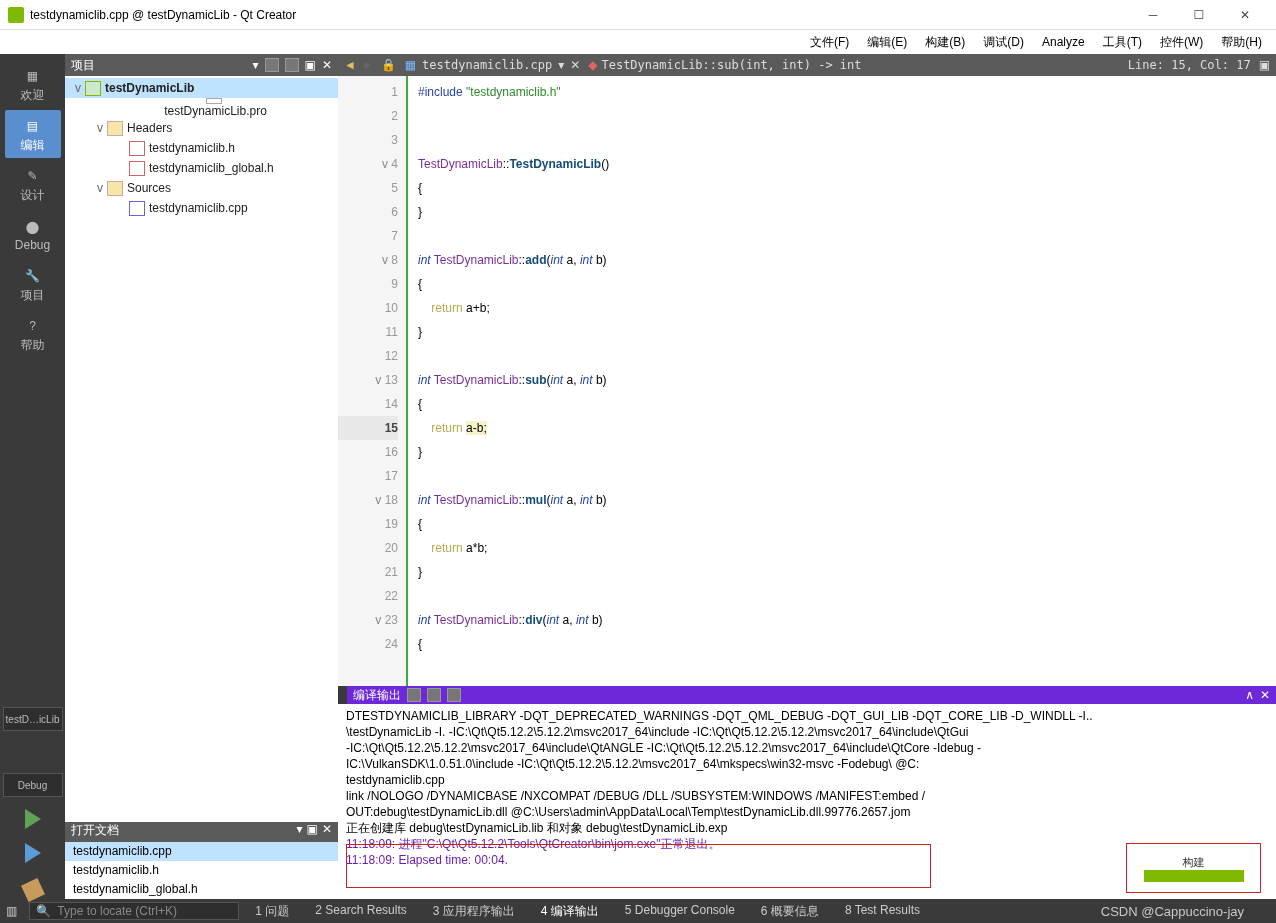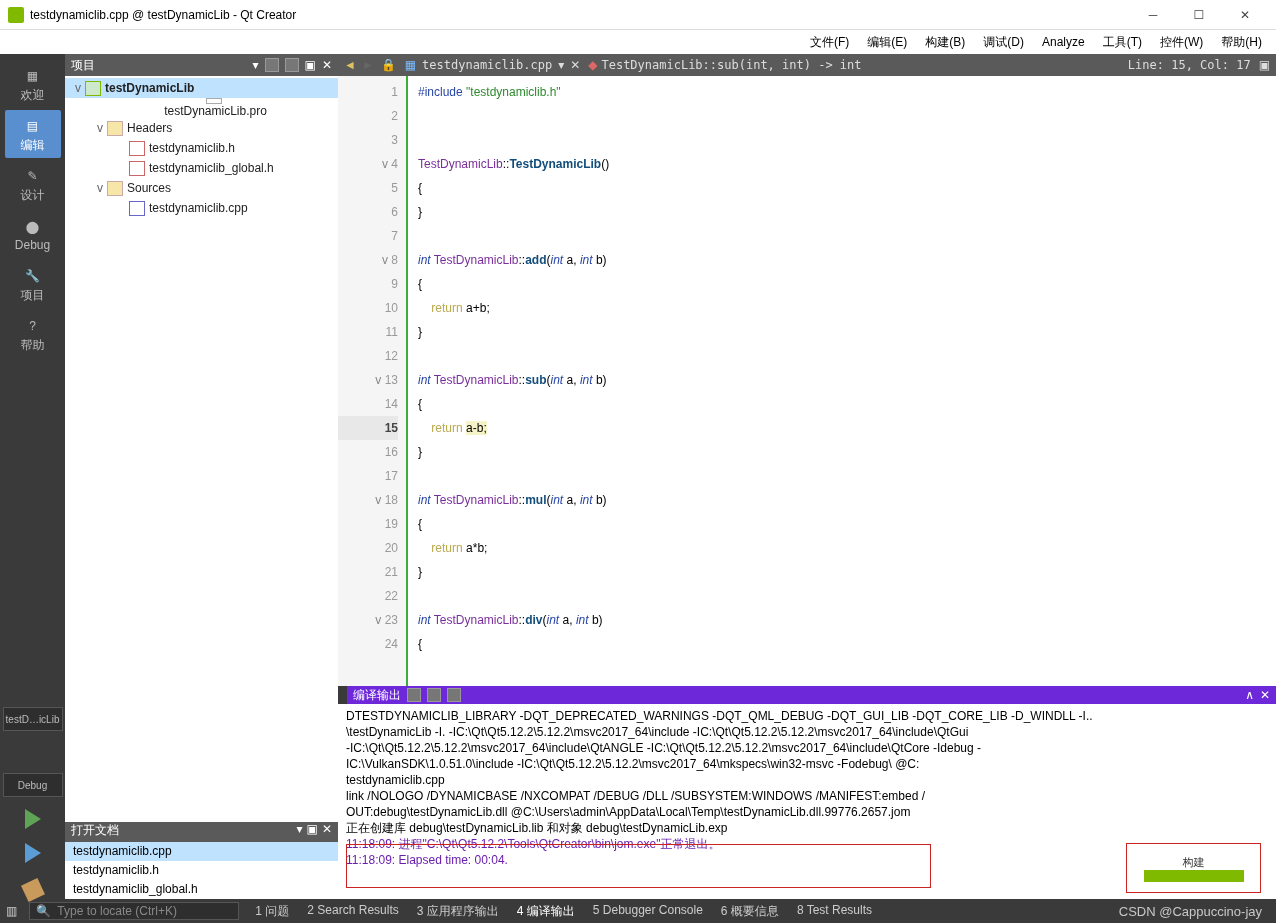--- a/index.html
+++ b/index.html
@@ -57,21 +57,21 @@
 .output { background:#fff; font-family:Consolas,monospace; font-size:12px; padding:4px 8px; line-height:16px; height:195px; overflow:hidden; position:relative; color:#000;}
 .output .redbox { position:absolute; border:1px solid #c22; left:8px; top:140px; width:585px; height:44px; pointer-events:none;}
 .output .pur { color:#6a1fae; }
 .status { height:24px; background:#3a3a3a; color:#ccc; display:flex; align-items:center; gap:12px; padding:0 6px; font-size:12px;}
 .status .loc { background:#2e2e2e; border:1px solid #555; height:18px; flex:0 0 210px; padding:0 6px; color:#888; display:flex;align-items:center;gap:6px;}
 .status .tab { padding:0 4px; }
 .status .tab.act { color:#fff; }
 .buildbadge { position:absolute; right:15px; bottom:30px; width:135px; height:50px; border:1px solid #c22; padding:5px; display:flex; flex-direction:column; align-items:center; justify-content:center; background:rgba(255,255,255,0.4);}
 .buildbadge .bar { width:100px; height:12px; background:#7fba00; }
 .buildbadge .tx { font-size:11px; color:#333; }
-.watermark { position:absolute; right:14px; bottom:4px; color:#c8c8c8; font-size:13px; pointer-events:none;}
+.watermark { position:absolute; right:32px; bottom:4px; color:#c8c8c8; font-size:13px; pointer-events:none;}
 </style>
 </head>
 <body>
 
 <div class="titlebar">
   <div class="ico"></div>
   <div class="title">testdynamiclib.cpp @ testDynamicLib - Qt Creator</div>
   <div class="winbtns">
     <div class="winbtn">─</div>
     <div class="winbtn">☐</div>
@@ -259,21 +259,21 @@
       </div>
   </div>
 </div>
 
 <div class="status">
   <span>▥</span>
   <div class="loc">
     <span>🔍</span>
     <span>Type to locate (Ctrl+K)</span>
   </div>
-  <div id="statustabs" style="display:flex;gap:10px;">
+  <div id="statustabs" style="display:flex;gap:18px;">
       <div class="tab">1 问题</div>
       <div class="tab">2 Search Results</div>
       <div class="tab">3 应用程序输出</div>
       <div class="tab act">4 编译输出</div>
       <div class="tab">5 Debugger Console</div>
       <div class="tab">6 概要信息</div>
       <div class="tab">8 Test Results</div>
     </div>
 </div>
 

